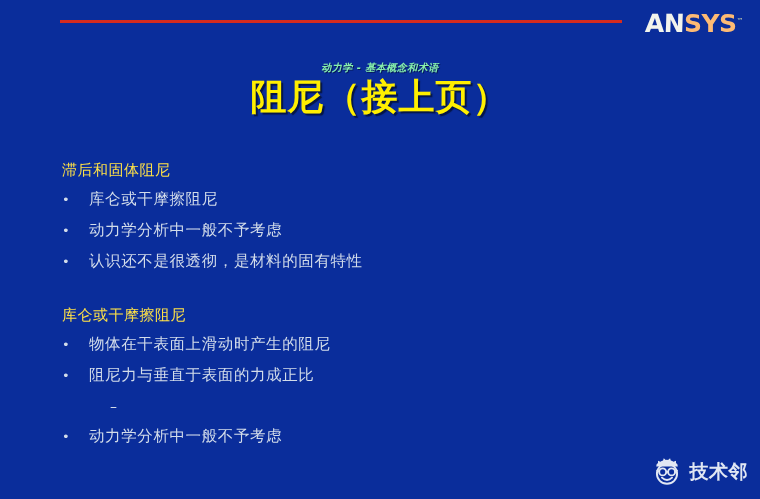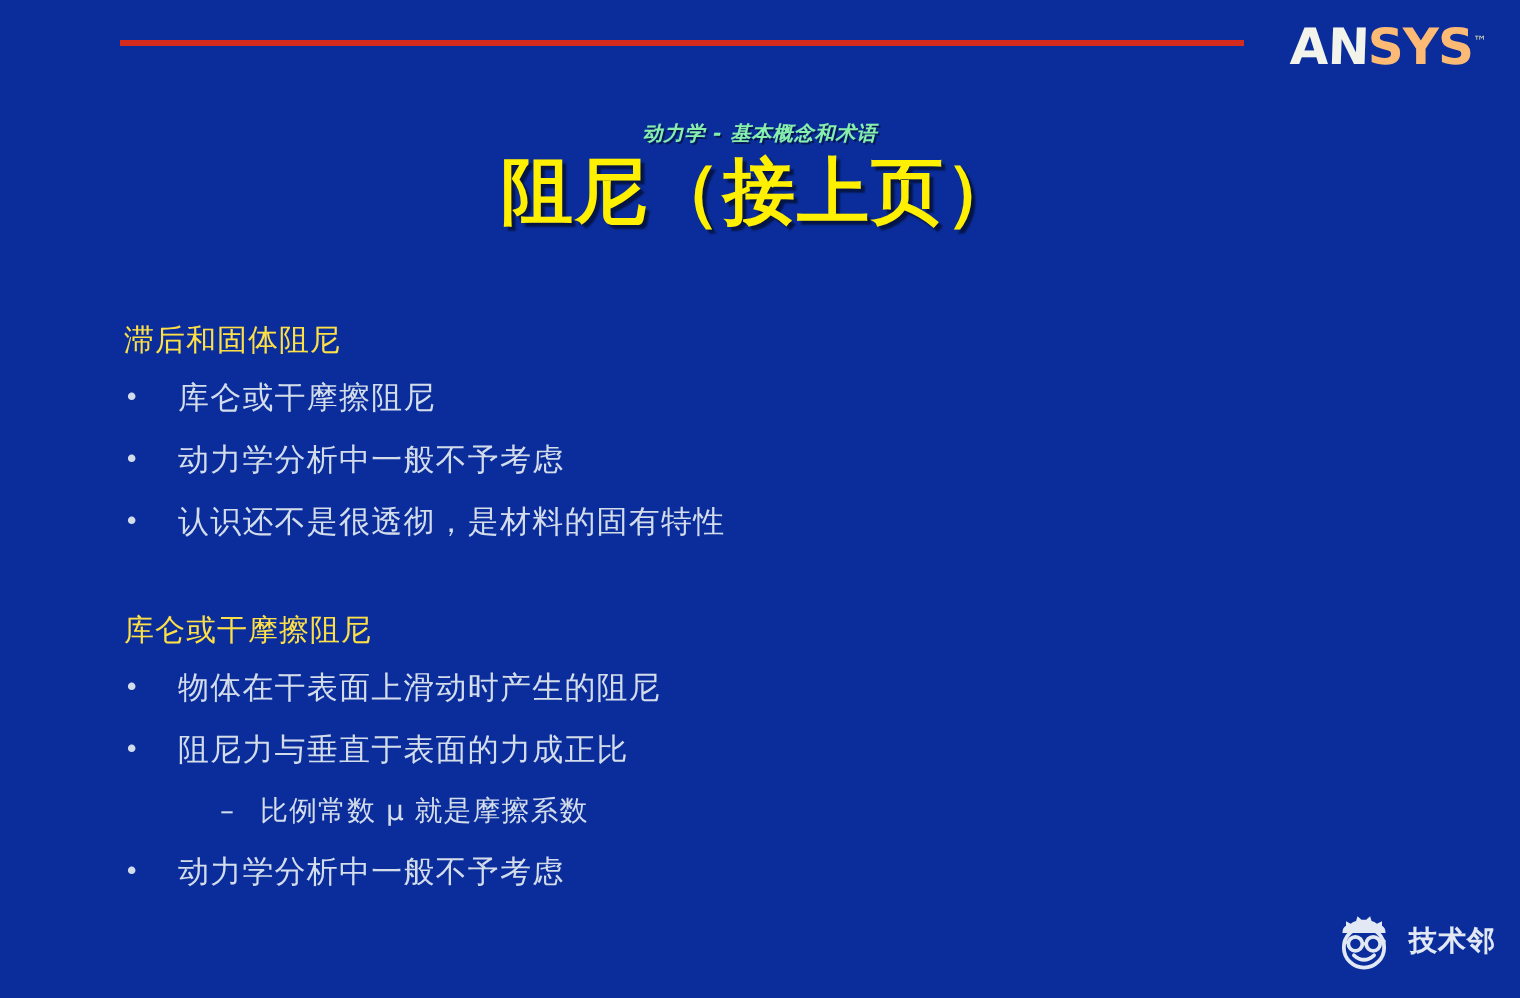--- a/index.html
+++ b/index.html
@@ -147,21 +147,21 @@
     gap: 5px;
     opacity: 0.97;
   }
   .watermark .wm-icon {
     width: 36px;
     height: 36px;
     display: block;
   }
   .watermark .wm-text {
     color: #e8eef6;
-    font-size: 14px;
+    font-size: 19px;
     font-weight: bold;
     letter-spacing: 0.5px;
     line-height: 20px;
   }
 </style>
 </head>
 <body>
 
 <div class="slide">
 
@@ -202,21 +202,20 @@
       <div class="bullet">
         <span class="mark">•</span>
         <span class="txt">物体在干表面上滑动时产生的阻尼</span>
       </div>
       <div class="bullet">
         <span class="mark">•</span>
         <span class="txt">阻尼力与垂直于表面的力成正比</span>
       </div>
       <div class="subbullet">
         <span class="mark">–</span>
-        <span class="txt">比例常数 μ 就是摩擦系数</span>
       </div>
       <div class="bullet">
         <span class="mark">•</span>
         <span class="txt">动力学分析中一般不予考虑</span>
       </div>
     </div>
 
   </div>
 
   <div class="watermark">

